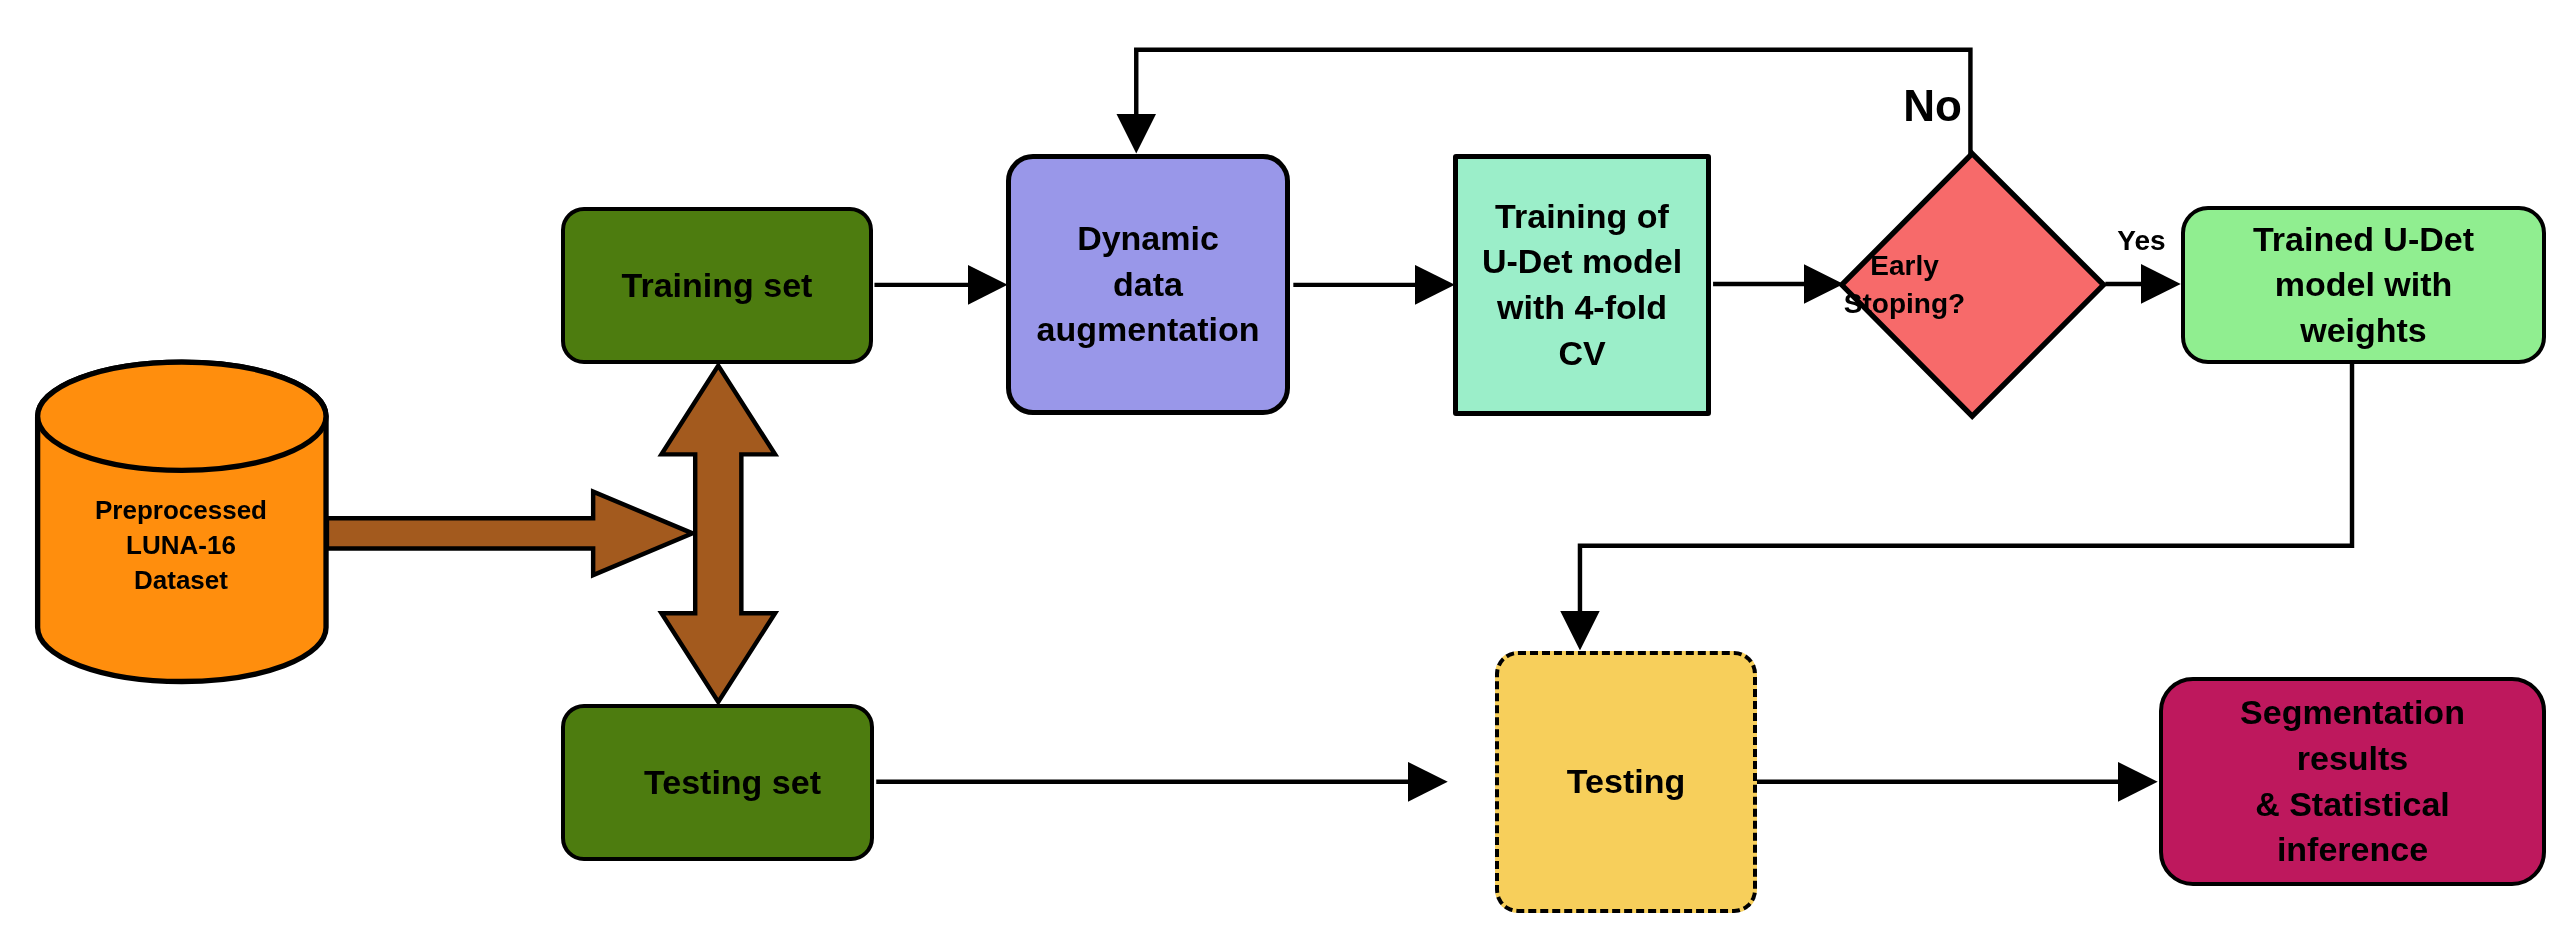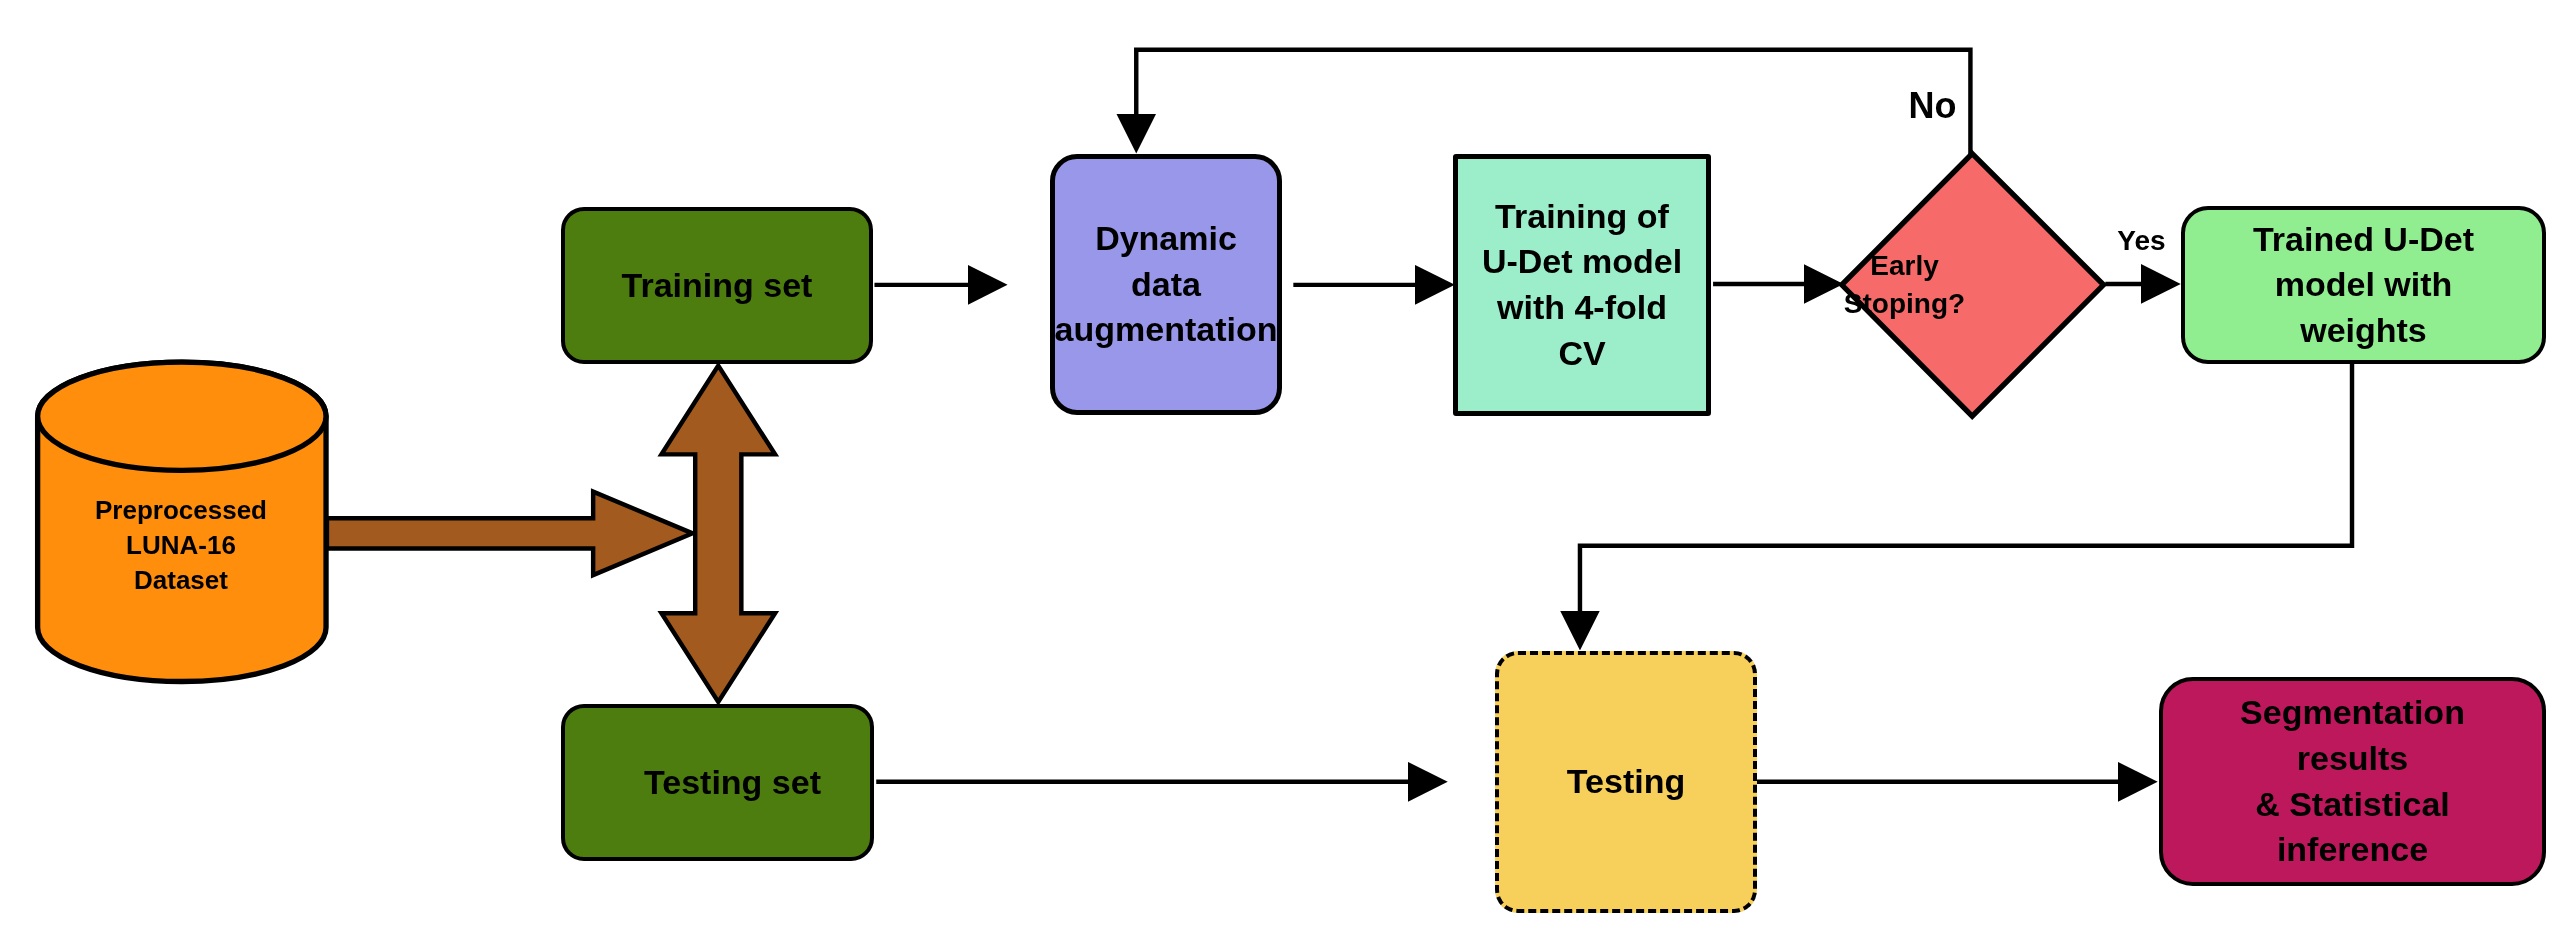--- a/index.html
+++ b/index.html
@@ -25,38 +25,38 @@
     justify-content: center;
     text-align: center;
     font-weight: bold;
     font-size: 34px;
     line-height: 1.34;
     color: #000;
     white-space: pre-line;
   }
   .n-training-set  { left: 561px;  top: 207px; width: 312px; height: 157px; border-radius: 23px; }
   .n-testing-set   { left: 561px;  top: 704px; width: 313px; height: 157px; border-radius: 23px; }
-  .n-dynamic       { left: 1006px; top: 154px; width: 232px; height: 261px; border-radius: 27px; border-width: 5.3px; margin-left: 44px; }
+  .n-dynamic       { left: 1006px; top: 154px; width: 284px; height: 261px; border-radius: 27px; border-width: 5.3px; }
   .n-training-udet { left: 1453px; top: 154px; width: 258px; height: 262px; border-radius: 3px; border-width: 5.3px; }
   .n-trained-udet  { left: 2181px; top: 206px; width: 365px; height: 158px; border-radius: 27px; }
   .n-testing       { left: 1449px; top: 651px; width: 262px; height: 262px; border-radius: 23px; border-style: dashed; margin-left: 46px; }
   .n-segmentation  { left: 2159px; top: 677px; width: 387px; height: 209px; border-radius: 34px; }
   .free-label {
     position: absolute;
     display: flex;
     align-items: center;
     justify-content: center;
     text-align: center;
     font-weight: bold;
     color: #000;
     white-space: pre-line;
   }
   .l-dataset { left: 37px;   top: 448px; width: 288px; height: 195px; font-size: 26px; line-height: 1.34; }
   .l-early   { left: 1774px; top: 196px; width: 261px; height: 178px; font-size: 28px; line-height: 1.34; }
-  .l-no      { left: 1879px; top: 83px;  width: 107px; height: 46px;  font-size: 36px; }
+  .l-no      { left: 1879px; top: 83px;  width: 107px; height: 46px;  font-size: 44px; }
   .l-yes     { left: 2088px; top: 218px; width: 107px; height: 46px;  font-size: 28px; }
 </style>
 </head>
 <body>
 
 <div class="canvas">
 
   <svg class="layer" viewBox="0 0 2902 1057" xmlns="http://www.w3.org/2000/svg">
     <defs>
       <marker id="ah" viewBox="0 0 10 10" refX="8" refY="5" markerWidth="9" markerHeight="9" orient="auto">

